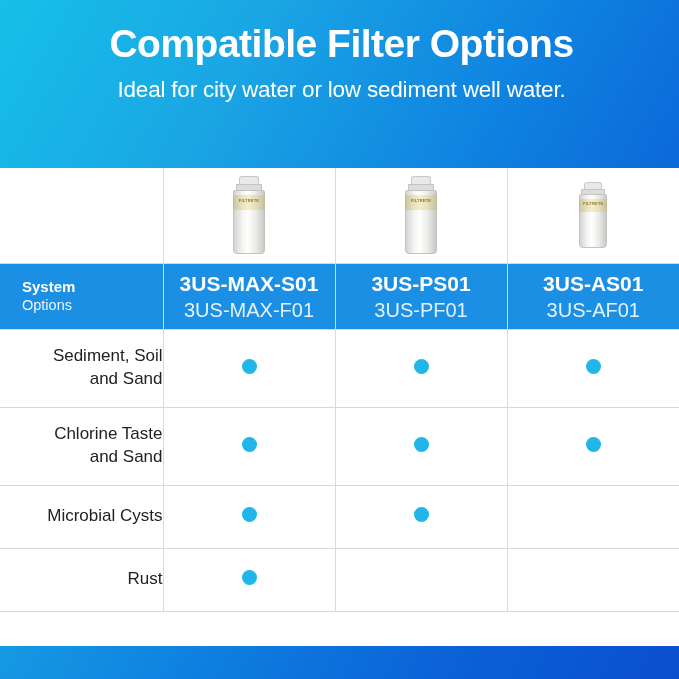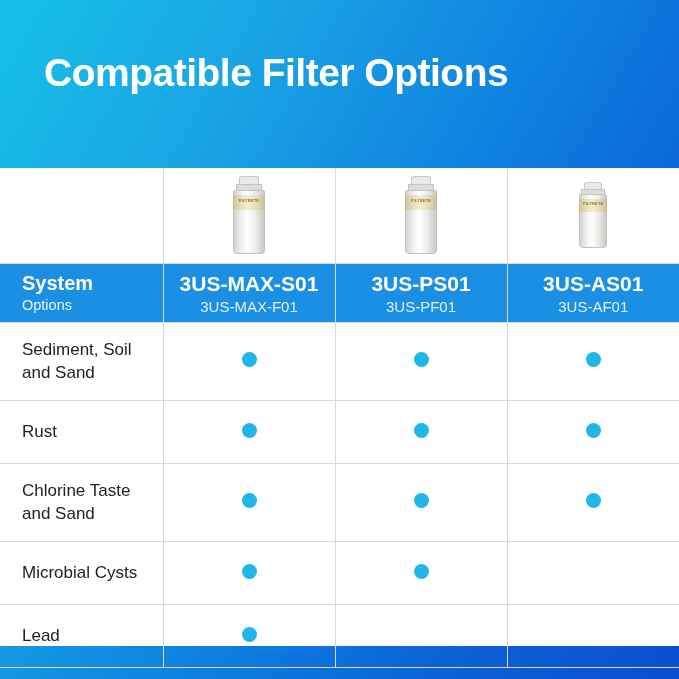--- a/index.html
+++ b/index.html
@@ -12,22 +12,23 @@
     position: relative;
     width: 679px; height: 679px;
     background: linear-gradient(120deg, #16c0e8 0%, #1aa6e4 25%, #0e7fe0 55%, #0b5fd6 80%, #0a4fd0 100%);
   }
 
   
   .header {
     position: absolute;
     left: 0; top: 0; right: 0;
     height: 163px;
-    padding: 53px 40px 0 44px;
+    padding: 24px 40px 0 44px;
     color: #ffffff;
+    text-align: center;
   }
   .header-title {
     font-size: 39px;
     font-weight: bold;
     letter-spacing: -0.5px;
     line-height: 1.05;
     white-space: nowrap;
   }
   .header-sub {
     margin-top: 12px;
@@ -117,29 +118,29 @@
     color: #ffffff;
     height: 52px;
     border-right: 1px solid #4aa9ea;
     border-bottom: none;
     padding: 6px 0;
   }
   .prod-row td:first-child {
     text-align: left;
     padding-left: 22px;
   }
-  .sys-word { font-size: 20px; font-weight: bold; line-height: 1.25; }
+  .sys-word { font-size: 15px; font-weight: bold; line-height: 1.25; }
   .flt-word { font-size: 14.5px; font-weight: 400; line-height: 1.25; color: #eaf5fd; }
   .prod-main { font-size: 21px; font-weight: bold; line-height: 1.3; }
-  .prod-sub  { font-size: 15px; font-weight: 400; line-height: 1.3; color: #e3f1fc; }
+  .prod-sub  { font-size: 20px; font-weight: 400; line-height: 1.3; color: #e3f1fc; }
 
   
   .data-row td { height: 63px; }
   .data-row td.rowlabel {
-    text-align: left;
+    text-align: right;
     padding-left: 22px;
     font-size: 17px;
     color: #222222;
     line-height: 1.35;
     font-weight: 400;
   }
   .dot {
     display: inline-block;
     width: 15px; height: 15px;
     border-radius: 50%;
@@ -155,20 +156,21 @@
     height: 33px;
   }
 </style>
 </head>
 <body>
 
 <div id="page">
 
   <div class="header">
     <div class="header-title">Compatible Filter Options</div>
+    <div class="header-sub">Ideal for city water or low sediment well water.</div>
   </div>
 
   <div class="table-wrap">
     <table class="cmp">
       <colgroup>
         <col class="c-label">
           <col class="c-prod">
           <col class="c-prod">
           <col class="c-prod">
       </colgroup>
@@ -224,43 +226,37 @@
           </td>
         </tr>
 
         <tr class="data-row row-tall">
           <td class="rowlabel">Sediment, Soil and Sand</td>
           <td><span class="dot"></span></td>
           <td><span class="dot"></span></td>
           <td><span class="dot"></span></td>
         </tr>
 
-        <tr class="data-row">
-          <td class="rowlabel">Rust</td>
-          <td><span class="dot"></span></td>
-          <td><span class="dot"></span></td>
-          <td><span class="dot"></span></td>
-        </tr>
 
         <tr class="data-row row-tall">
           <td class="rowlabel">Chlorine Taste and Sand</td>
           <td><span class="dot"></span></td>
           <td><span class="dot"></span></td>
           <td><span class="dot"></span></td>
         </tr>
 
         <tr class="data-row">
           <td class="rowlabel">Microbial Cysts</td>
           <td><span class="dot"></span></td>
           <td><span class="dot"></span></td>
           <td></td>
         </tr>
 
         <tr class="data-row row-last">
-          <td class="rowlabel">Lead</td>
+          <td class="rowlabel">Rust</td>
           <td><span class="dot"></span></td>
           <td></td>
           <td></td>
         </tr>
 
       </tbody>
     </table>
   </div>
 
   <div class="footer-strip"></div>

